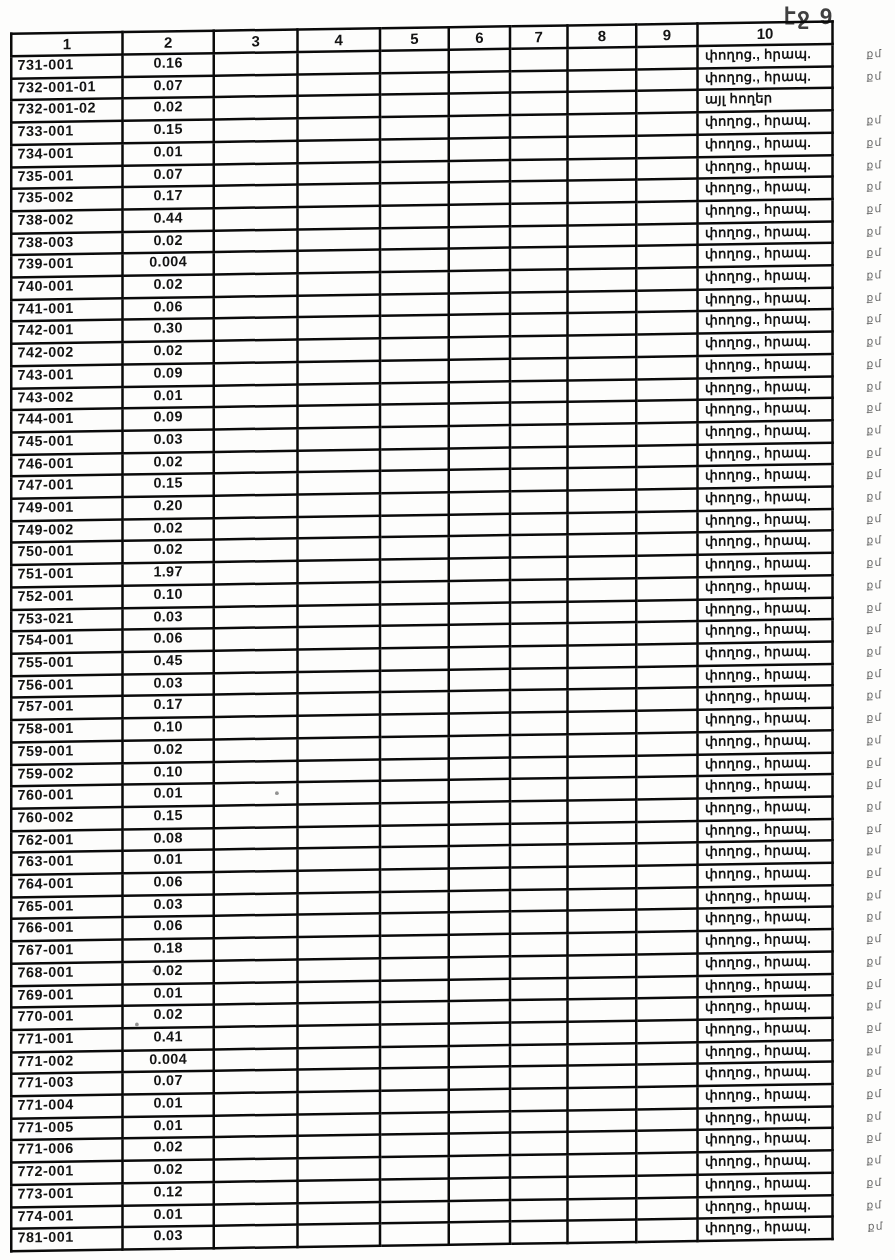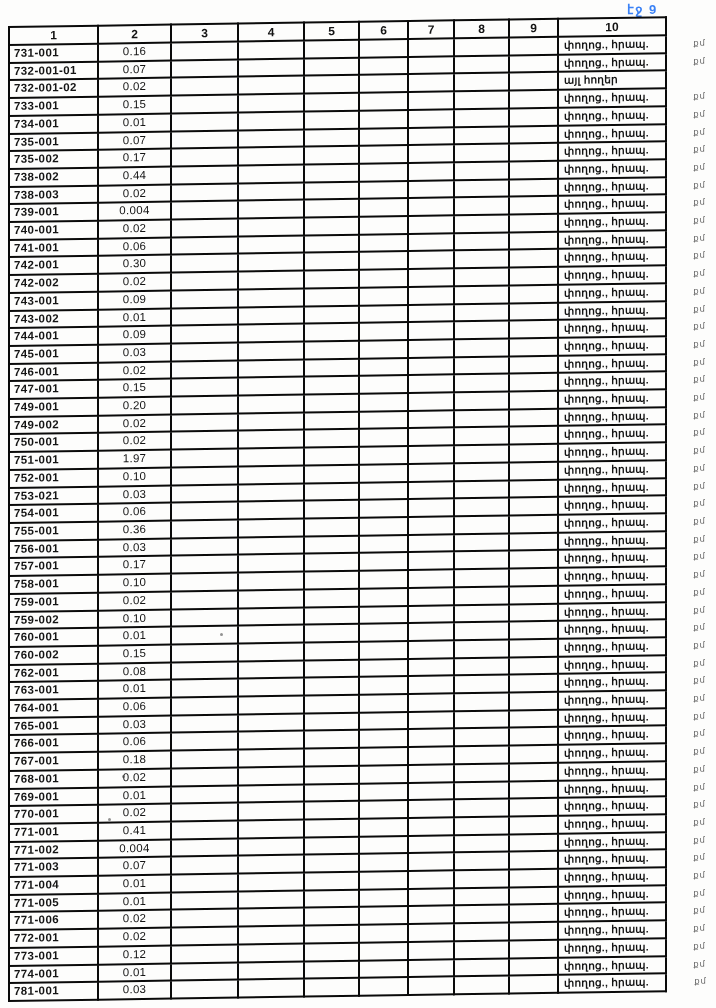--- a/index.html
+++ b/index.html
@@ -3,21 +3,21 @@
 <meta charset="utf-8">
 <style>
   html,body{margin:0;padding:0;}
   body{
     width:716px;height:1008px;overflow:hidden;background:#fdfdfc;
     font-family:"Liberation Sans",sans-serif;color:#101010;
   }
   .page{position:relative;width:716px;height:1008px;background:#fdfdfc;}
   .page-label{
     position:absolute;top:2px;left:627px;
-    font-size:13px;font-weight:700;letter-spacing:1.5px;color:#3b82f6;
+    font-size:18px;font-weight:700;letter-spacing:1.5px;color:#404040;
   }
   .table-wrap{
     position:absolute;top:26px;left:8px;
     transform:skewY(-0.85deg);transform-origin:0 0;
   }
   table{
     border-collapse:collapse;table-layout:fixed;
     font-family:"Liberation Sans",sans-serif;
   }
   th,td{
@@ -30,21 +30,21 @@
   }
   thead th{
     height:16px;line-height:16px;
     text-align:center;font-weight:700;font-size:12px;
   }
   td.c-code{
     text-align:left;padding-left:4px;
     font-weight:700;letter-spacing:0.4px;font-size:11.5px;
   }
   td.c-area{
-    text-align:center;font-weight:400;letter-spacing:0.3px;font-size:11.5px;
+    text-align:center;font-weight:700;letter-spacing:0.3px;font-size:11.5px;
   }
   td.c-use{
     text-align:left;padding-left:5px;
     font-weight:700;font-size:10.5px;letter-spacing:0.2px;
   }
   th.c-mark, td.c-mark{
     border:none;background:transparent;
     font-size:8.5px;font-weight:400;color:#2b2b2b;
     opacity:0.72;padding-left:10px;text-align:right;
     letter-spacing:1px;
@@ -465,21 +465,21 @@
     <td></td>
     <td></td>
     <td></td>
     <td></td>
     <td class="c-use">փողոց., հրապ.</td>
     <td class="c-mark">քմ</td>
   </tr>
 
   <tr>
     <td class="c-code">755-001</td>
-    <td class="c-area">0.36</td>
+    <td class="c-area">0.45</td>
     <td></td>
     <td></td>
     <td></td>
     <td></td>
     <td></td>
     <td></td>
     <td></td>
     <td class="c-use">փողոց., հրապ.</td>
     <td class="c-mark">քմ</td>
   </tr>

